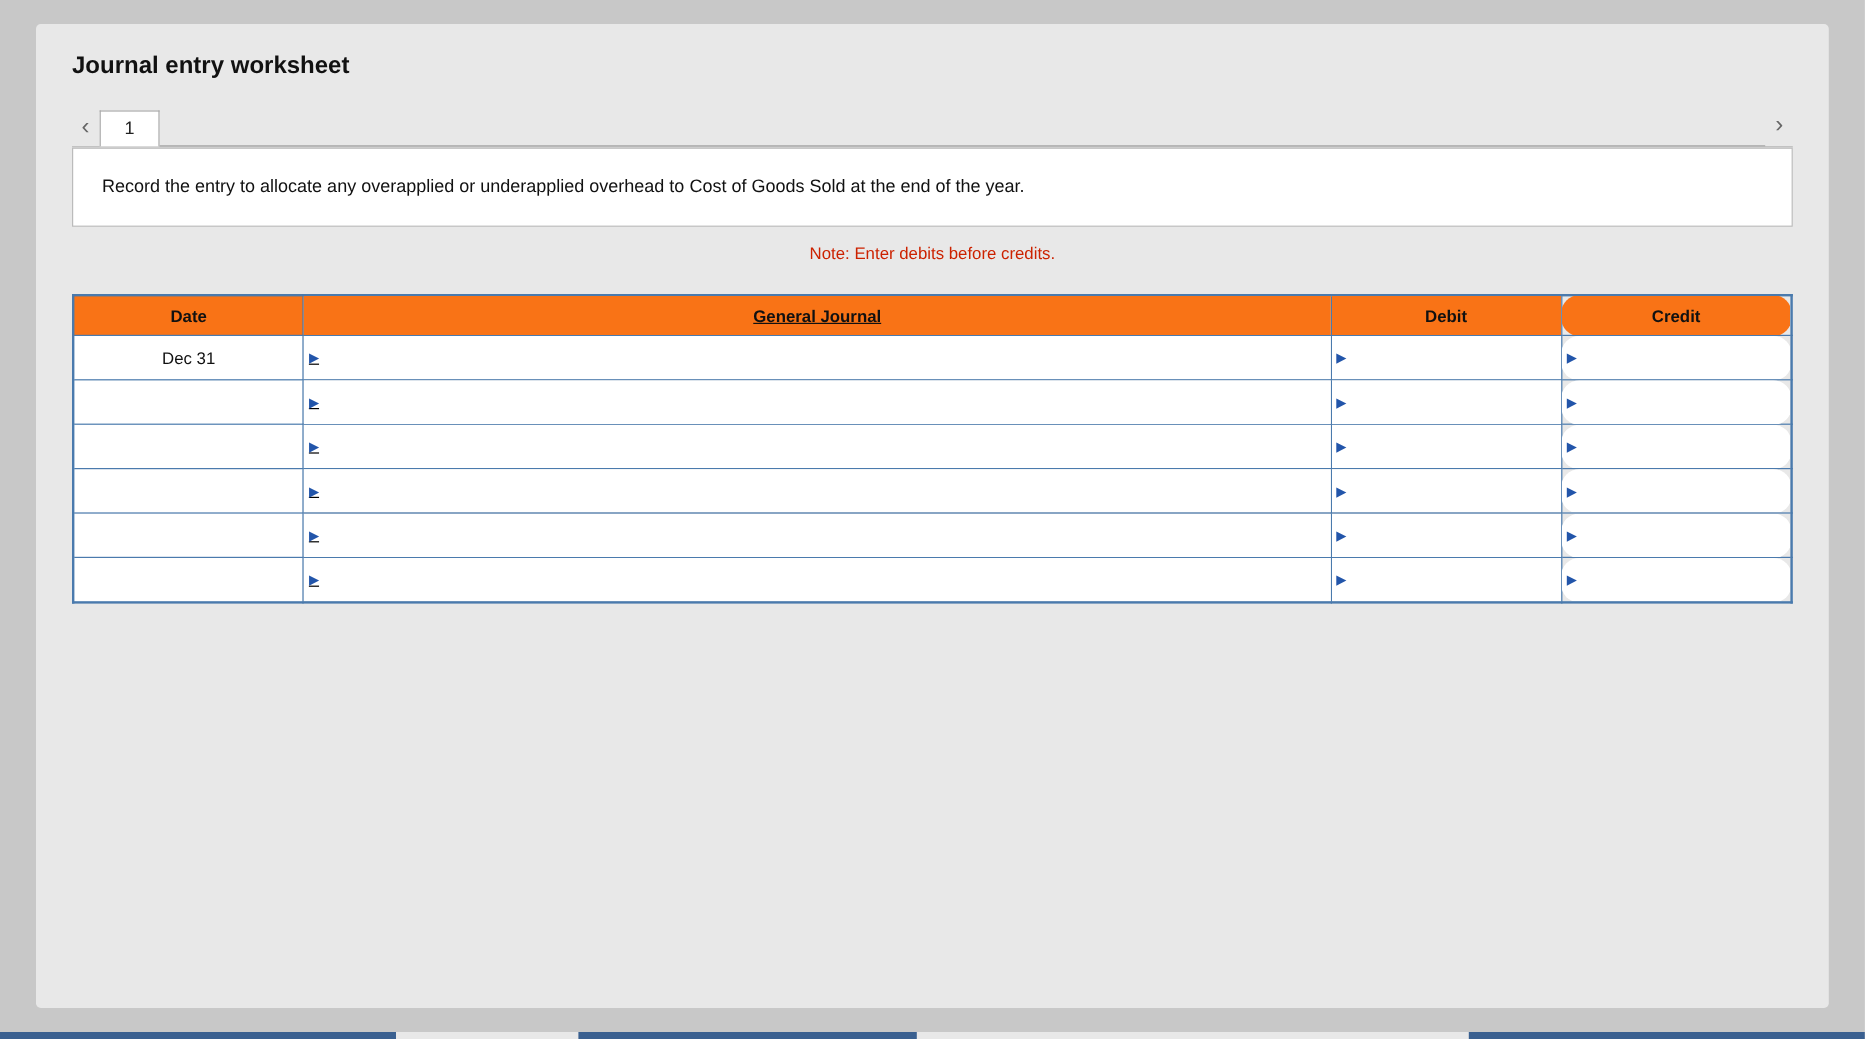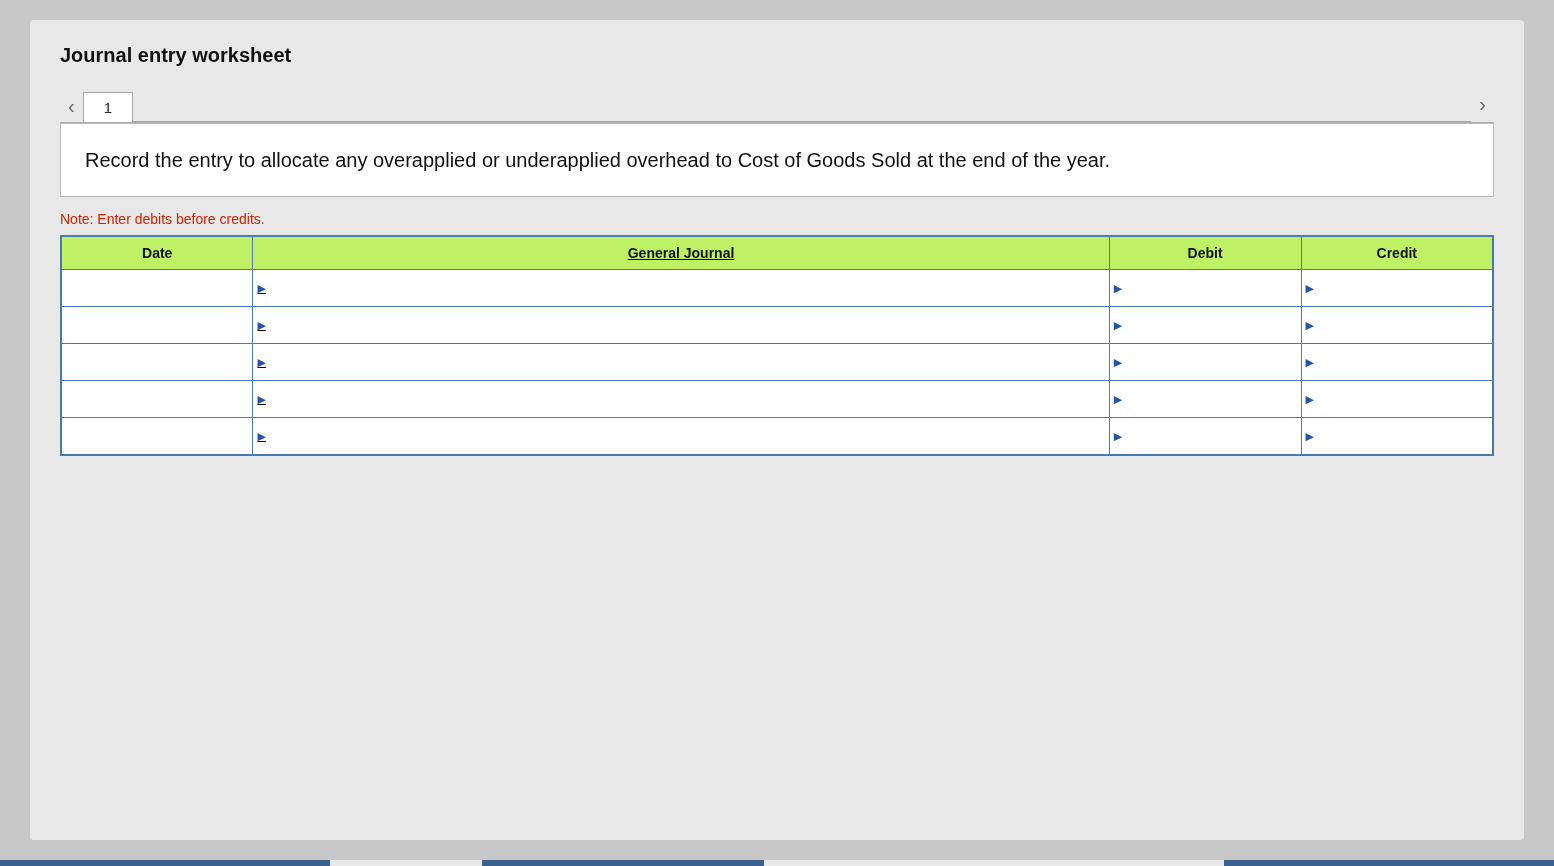--- a/index.html
+++ b/index.html
@@ -50,40 +50,41 @@
       cursor: pointer;
       min-width: 50px;
       text-align: center;
     }
 
     .instruction-box {
       background: #fff;
       border: 1px solid #bbb;
       padding: 20px 24px;
       margin-bottom: 14px;
-      font-size: 20px;
+      font-size: 15px;
       line-height: 1.6;
       color: #111;
     }
 
     .note-text {
       color: #cc2200;
       font-size: 14px;
-      margin-bottom: 8px;
+      margin-bottom: 26px;
+      text-align: center;
     }
 
     .journal-table {
       width: 100%;
       border-collapse: collapse;
       border: 2px solid #4a7aad;
       margin-bottom: 20px;
     }
 
     .journal-table thead tr th {
-      background-color: #bef264;
+      background-color: #f97316;
       color: #111;
       font-weight: bold;
       text-align: center;
       padding: 8px 10px;
       border: 1px solid #4a7aad;
       font-size: 14px;
     }
 
     .journal-table tbody tr td {
       border: 1px solid #4a7aad;
@@ -107,20 +108,21 @@
     }
 
     .td-debit {
       width: 130px;
       position: relative;
     }
 
     .td-credit {
       width: 130px;
       position: relative;
+      border-radius: 15px;
     }
 
     .cell-input {
       width: calc(100% - 18px);
       height: 100%;
       border: none;
       outline: none;
       background: transparent;
       padding: 4px 4px;
       font-size: 14px;
@@ -207,20 +209,41 @@
   <table class="journal-table">
     <thead>
       <tr>
         <th class="td-date">Date</th>
         <th class="td-general">General Journal</th>
         <th class="td-debit">Debit</th>
         <th class="td-credit">Credit</th>
       </tr>
     </thead>
     <tbody id="table-body">
+    <tr>
+          <td class="td-date">Dec 31</td>
+          <td class="td-general">
+            <div class="cell-with-arrow">
+              <span style="color: rgb(34, 85, 170); font-size: 11px; margin-right: 2px; flex-shrink: 0;">▶</span>
+              <input type="text" class="cell-input" style="">
+            </div>
+          </td>
+          <td class="td-debit">
+            <div class="cell-with-arrow">
+              <span style="color: rgb(34, 85, 170); font-size: 11px; margin-right: 2px; flex-shrink: 0;">▶</span>
+              <input type="text" class="cell-input" style="">
+            </div>
+          </td>
+          <td class="td-credit">
+            <div class="cell-with-arrow">
+              <span style="color: rgb(34, 85, 170); font-size: 11px; margin-right: 2px; flex-shrink: 0;">▶</span>
+              <input type="text" class="cell-input" style="">
+            </div>
+          </td>
+        </tr>
         <tr>
           <td class="td-date"></td>
           <td class="td-general">
             <div class="cell-with-arrow">
               <span style="color: rgb(34, 85, 170); font-size: 11px; margin-right: 2px; flex-shrink: 0;">▶</span>
               <input type="text" class="cell-input" style="">
             </div>
           </td>
           <td class="td-debit">
             <div class="cell-with-arrow">

